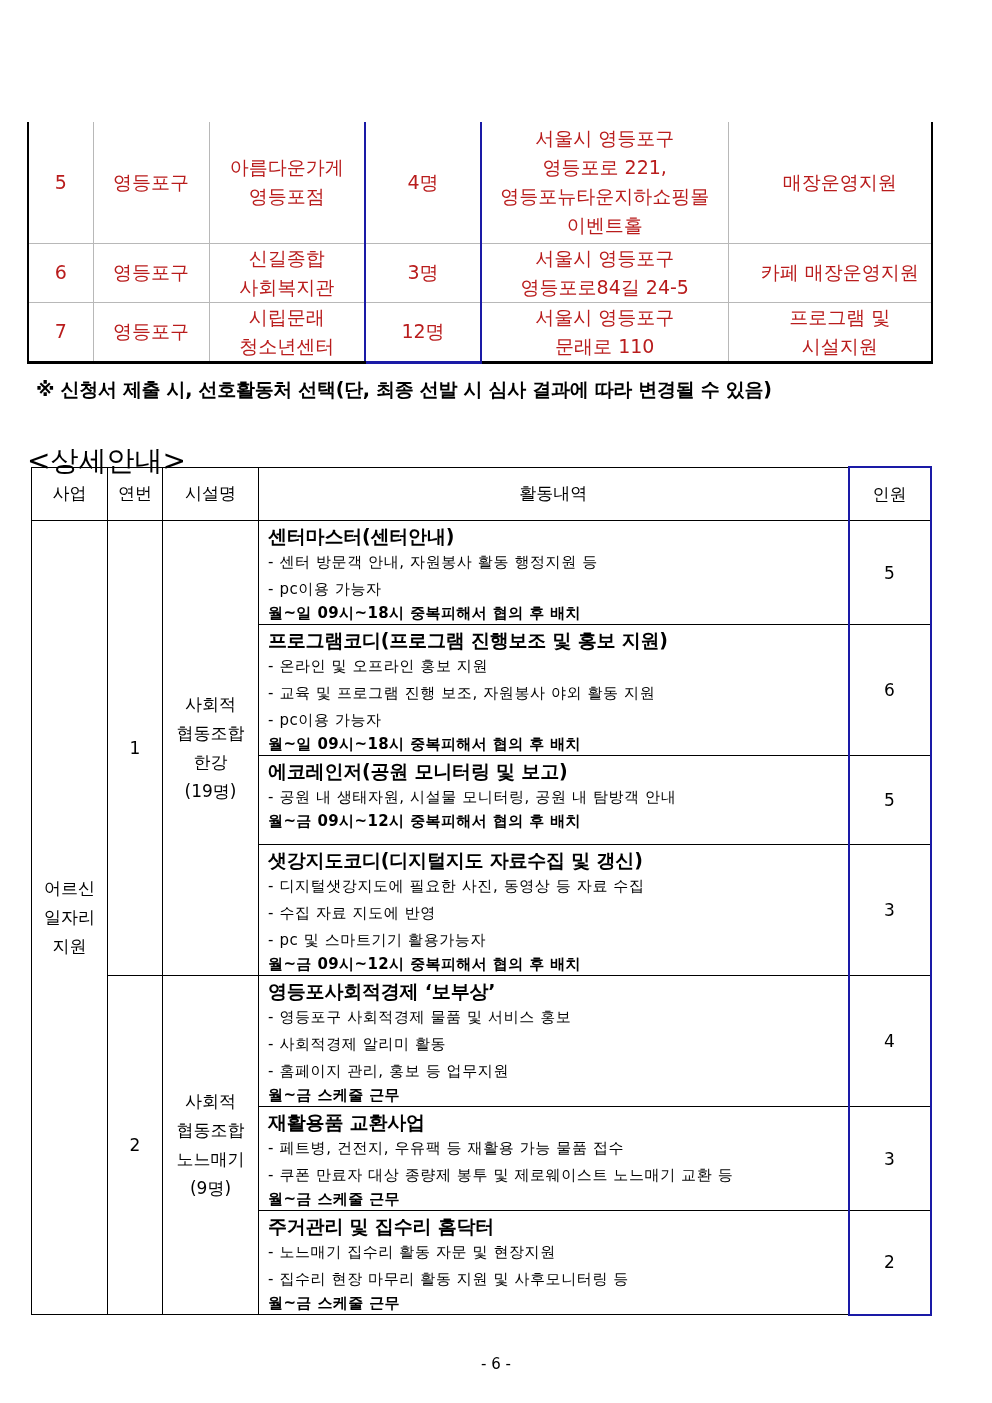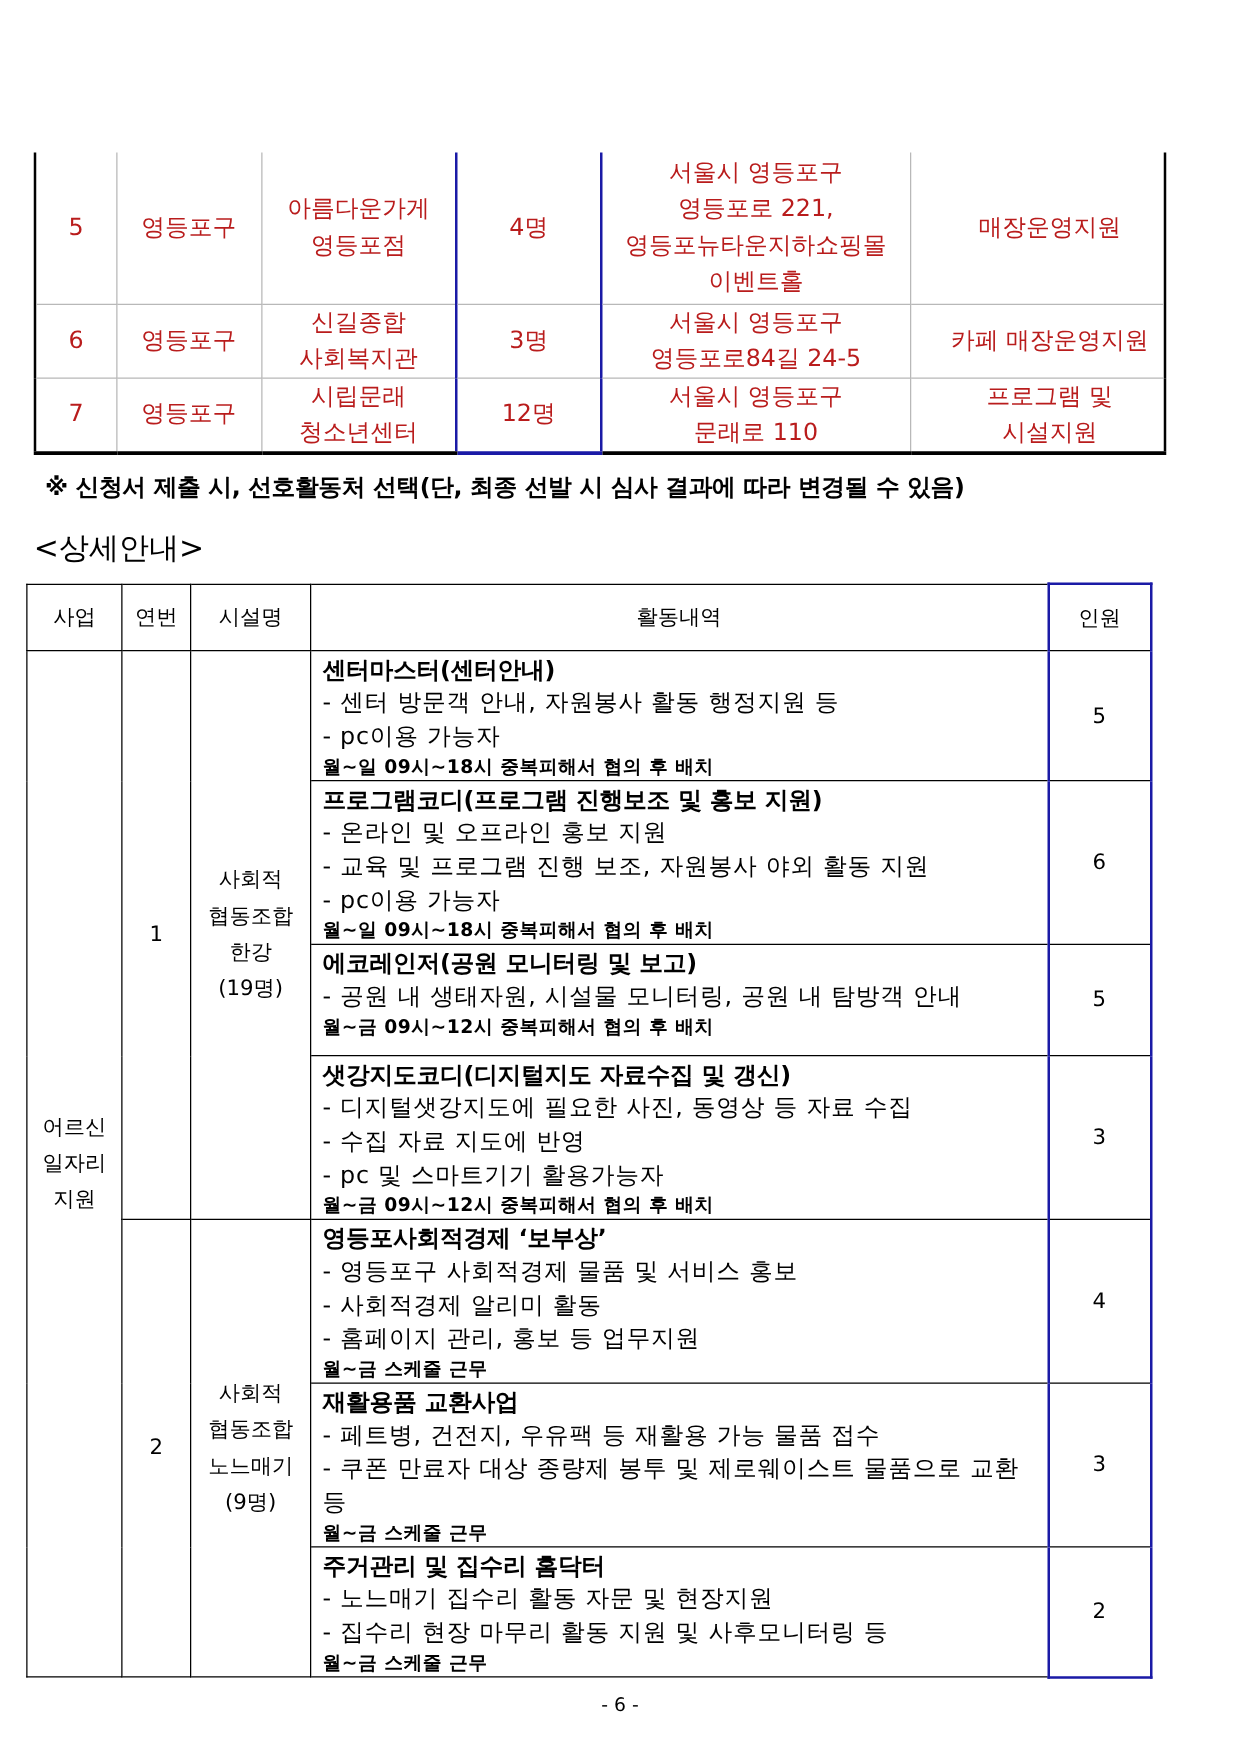--- a/index.html
+++ b/index.html
@@ -11,33 +11,33 @@
   #top-table { position: absolute; left: 27px; top: 122px; width: 904px; }
   #top-table td { border: 1px solid #b8b8b8; text-align: center; vertical-align: middle;
                   font-size: 19px; line-height: 29px; padding: 0; color: #b91c1c; }
   #top-table td.lb { border-left: 2px solid #000; }
   #top-table td.rb { border-right: 2px solid #000; padding-left: 20px; }
   #top-table td.blue { border-left: 2px solid #1a1aa6; border-right: 2px solid #1a1aa6; }
   #top-table tr.last td { border-bottom: 3px solid #000; }
   #top-table tr.last td.blue { border-bottom: 3px solid #1a1aa6; }
   #top-table tr.first td { border-top: none; }
   .note { left: 36px; top: 357px; font-size: 19px; font-weight: bold; letter-spacing: -0.3px; margin-top: 20px; }
-  .section-title { left: 27px; top: 422px; font-size: 24px; }
+  .section-title { left: 27px; top: 442px; font-size: 28px; }
   
-  #detail-table { position: absolute; left: 21px; top: 466px; width: 899px; }
+  #detail-table { position: absolute; left: 31px; top: 466px; width: 899px; }
   #detail-table td, #detail-table th { border: 1.5px solid #000; padding: 0; vertical-align: middle; }
   #detail-table th { font-weight: normal; font-size: 17px; text-align: center; height: 52px; }
   #detail-table td.center { text-align: center; font-size: 17px; line-height: 29px; }
   #detail-table td.count { text-align: center; font-size: 17px; }
   #detail-table .blue { border-left: 2.5px solid #1a1aa6; border-right: 2.5px solid #1a1aa6; }
   #detail-table th.blue { border-top: 2.5px solid #1a1aa6; font-family: Liberation Mono, monospace; }
   #detail-table tr.lastrow td.blue { border-bottom: 2.5px solid #1a1aa6; }
   td.act { padding: 2px 0 0 9px !important; vertical-align: top !important; text-align: left; }
   .act-title { font-size: 19px; line-height: 26px; font-weight: bold; letter-spacing: -0.2px; }
-  .act-item { font-size: 19px; line-height: 27px; letter-spacing: 0.6px; }
+  .act-item { font-size: 15px; line-height: 27px; letter-spacing: 0.6px; }
   .act-sched { font-size: 15px; line-height: 20px; font-weight: bold; letter-spacing: 0.4px; padding-bottom: 1px; }
   .page-num { left: 0; width: 992px; top: 1355px; text-align: center; font-size: 15px; }
 </style>
 </head>
 <body>
 
 <table id="top-table">
   <colgroup>
     <col style="width:65px">
       <col style="width:116px">
@@ -183,21 +183,21 @@
         <div class="act-item">- 사회적경제 알리미 활동</div>
         <div class="act-item">- 홈페이지 관리, 홍보 등 업무지원</div>
         <div class="act-sched">월~금 스케줄 근무</div>
       </td>
       <td class="count blue">4</td>
     </tr>
     <tr style="height:103px">
       <td class="act">
         <div class="act-title">재활용품 교환사업</div>
         <div class="act-item">- 페트병, 건전지, 우유팩 등 재활용 가능 물품 접수</div>
-        <div class="act-item">- 쿠폰 만료자 대상 종량제 봉투 및 제로웨이스트 물품으로 교환 등</div>
+        <div class="act-item">- 쿠폰 만료자 대상 종량제 봉투 및 제로웨이스트 노느매기 교환 등</div>
         <div class="act-sched">월~금 스케줄 근무</div>
       </td>
       <td class="count blue">3</td>
     </tr>
     <tr class="lastrow" style="height:101px">
       <td class="act">
         <div class="act-title">주거관리 및 집수리 홈닥터</div>
         <div class="act-item">- 노느매기 집수리 활동 자문 및 현장지원</div>
         <div class="act-item">- 집수리 현장 마무리 활동 지원 및 사후모니터링 등</div>
         <div class="act-sched">월~금 스케줄 근무</div>

